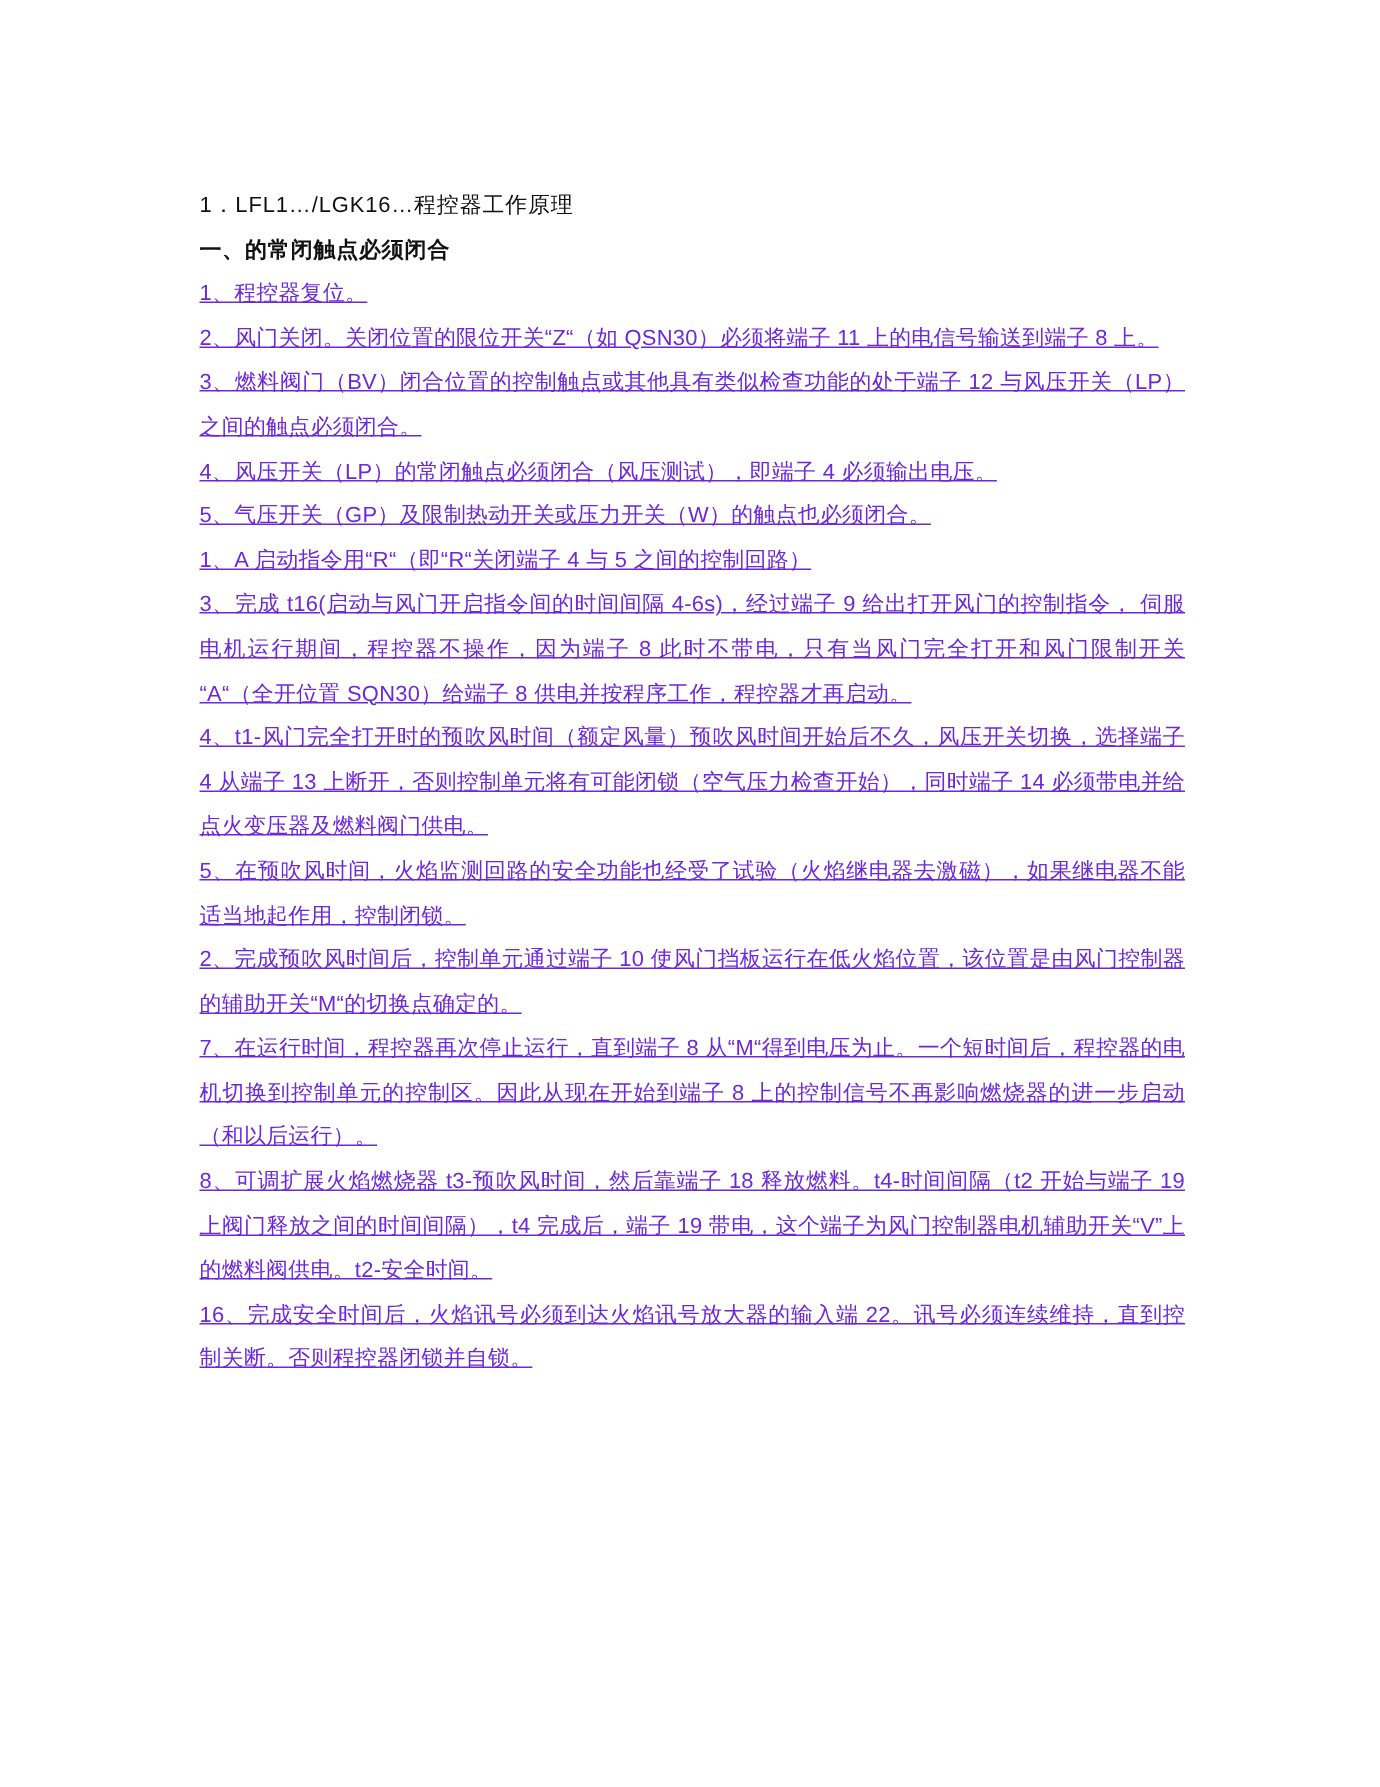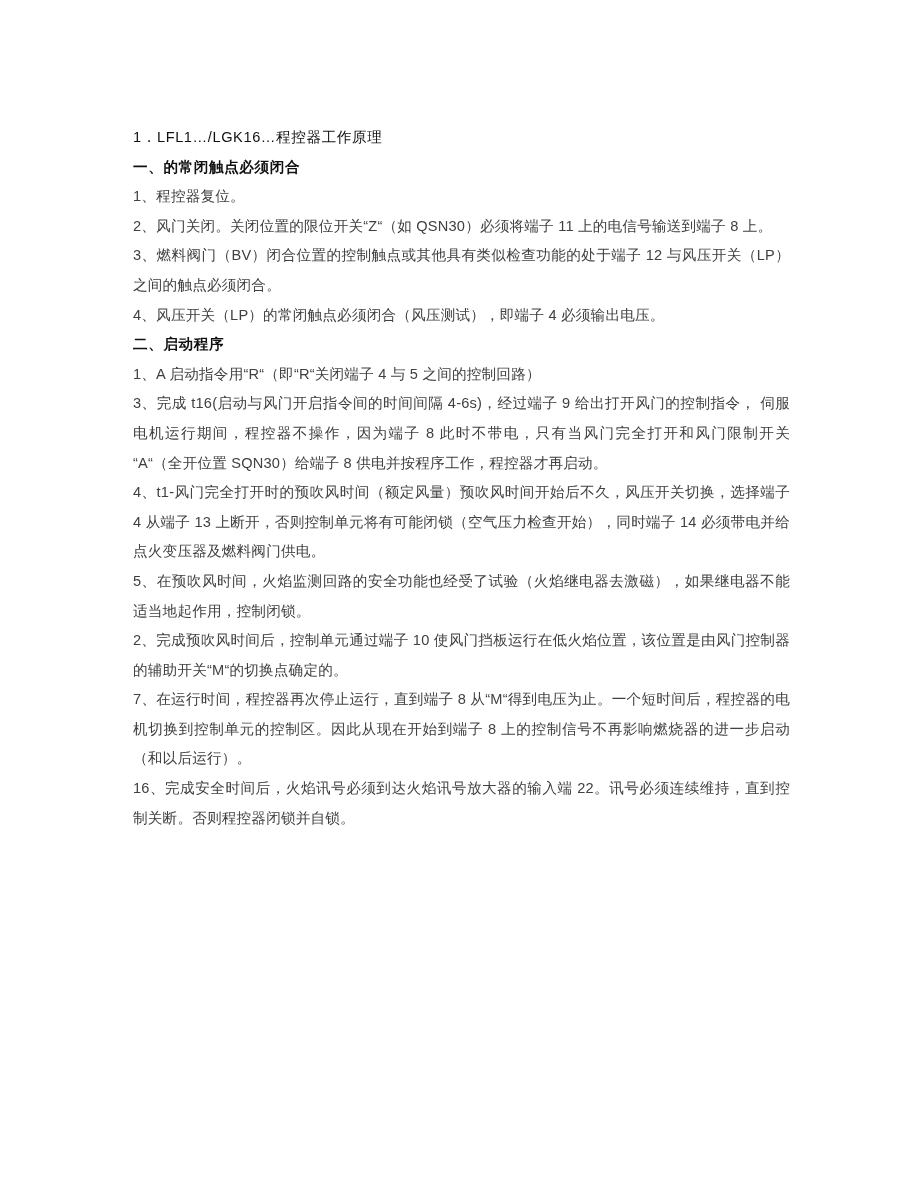--- a/index.html
+++ b/index.html
@@ -46,25 +46,26 @@
     letter-spacing: 0.6px;
   }
   .line.title {
     letter-spacing: 0.6px;
   }
   
   .para {
     font-size: 14.6px;
     line-height: 29.6px;
     letter-spacing: 0.2px;
-    color: #404040;
+    color: #6d28d9;
     text-align: justify;
     text-justify: inter-ideograph;
     word-break: break-all;
     margin: 0;
+    text-decoration: underline;
   }
   .nowrap-justify {
     text-align-last: left;
   }
 </style>
 </head>
 <body>
 
 <div class="page">
   <div class="doc-body">
@@ -74,34 +75,35 @@
     <p class="line heading nowrap-justify">一、的常闭触点必须闭合</p>
 
     <p class="para nowrap-justify">1、程控器复位。</p>
 
     <p class="para">2、风门关闭。关闭位置的限位开关“Z“（如 QSN30）必须将端子 11 上的电信号输送到端子 8 上。</p>
 
     <p class="para">3、燃料阀门（BV）闭合位置的控制触点或其他具有类似检查功能的处于端子 12 与风压开关（LP）之间的触点必须闭合。</p>
 
     <p class="para nowrap-justify">4、风压开关（LP）的常闭触点必须闭合（风压测试），即端子 4 必须输出电压。</p>
 
+    <p class="para nowrap-justify">5、气压开关（GP）及限制热动开关或压力开关（W）的触点也必须闭合。</p>
 
-    <p class="line heading nowrap-justify">二、启动程序</p>
 
     <p class="para nowrap-justify">1、A 启动指令用“R“（即“R“关闭端子 4 与 5 之间的控制回路）</p>
 
 
     <p class="para">3、完成 t16(启动与风门开启指令间的时间间隔 4-6s)，经过端子 9 给出打开风门的控制指令， 伺服电机运行期间，程控器不操作，因为端子 8 此时不带电，只有当风门完全打开和风门限制开关“A“（全开位置 SQN30）给端子 8 供电并按程序工作，程控器才再启动。</p>
 
     <p class="para">4、t1-风门完全打开时的预吹风时间（额定风量）预吹风时间开始后不久，风压开关切换，选择端子 4 从端子 13 上断开，否则控制单元将有可能闭锁（空气压力检查开始），同时端子 14 必须带电并给点火变压器及燃料阀门供电。</p>
 
     <p class="para">5、在预吹风时间，火焰监测回路的安全功能也经受了试验（火焰继电器去激磁），如果继电器不能适当地起作用，控制闭锁。</p>
 
     <p class="para">2、完成预吹风时间后，控制单元通过端子 10 使风门挡板运行在低火焰位置，该位置是由风门控制器的辅助开关“M“的切换点确定的。</p>
 
     <p class="para">7、在运行时间，程控器再次停止运行，直到端子 8 从“M“得到电压为止。一个短时间后，程控器的电机切换到控制单元的控制区。因此从现在开始到端子 8 上的控制信号不再影响燃烧器的进一步启动（和以后运行）。</p>
 
+    <p class="para">8、可调扩展火焰燃烧器 t3-预吹风时间，然后靠端子 18 释放燃料。t4-时间间隔（t2 开始与端子 19 上阀门释放之间的时间间隔），t4 完成后，端子 19 带电，这个端子为风门控制器电机辅助开关“V”上的燃料阀供电。t2-安全时间。</p>
 
 
     <p class="para">16、完成安全时间后，火焰讯号必须到达火焰讯号放大器的输入端 22。讯号必须连续维持，直到控制关断。否则程控器闭锁并自锁。</p>
 
   </div>
 </div>
 
 </body></html>

